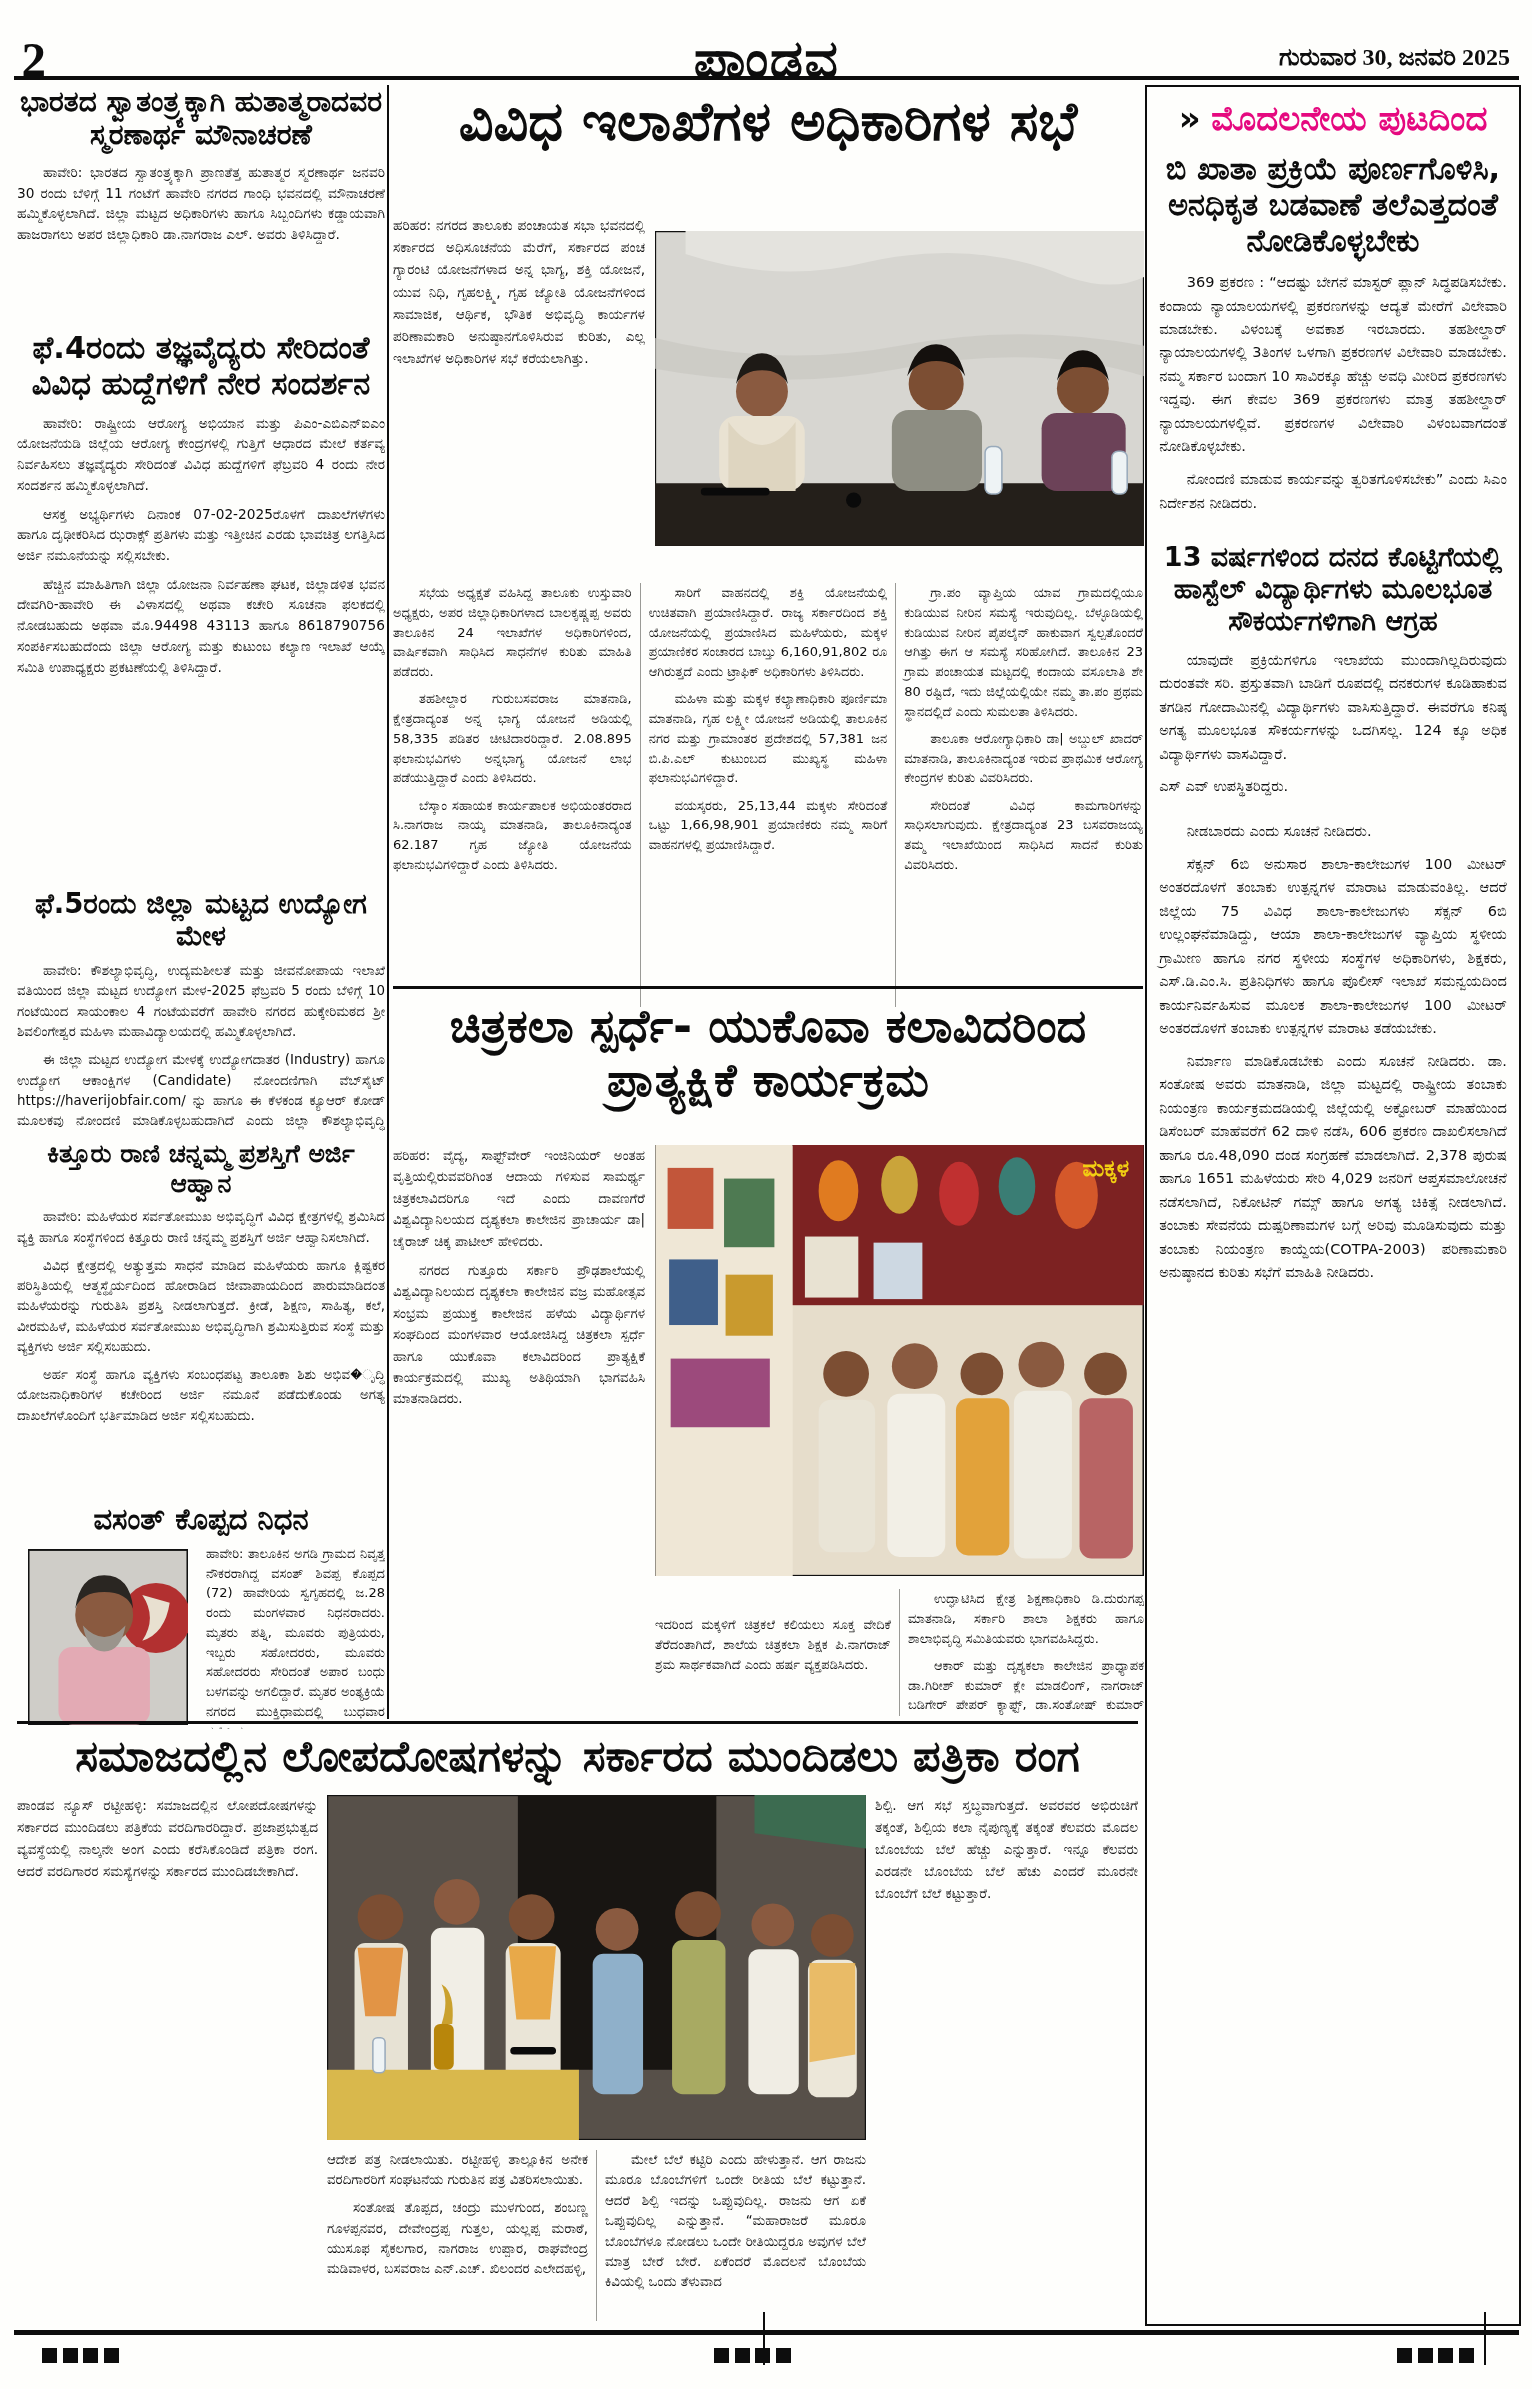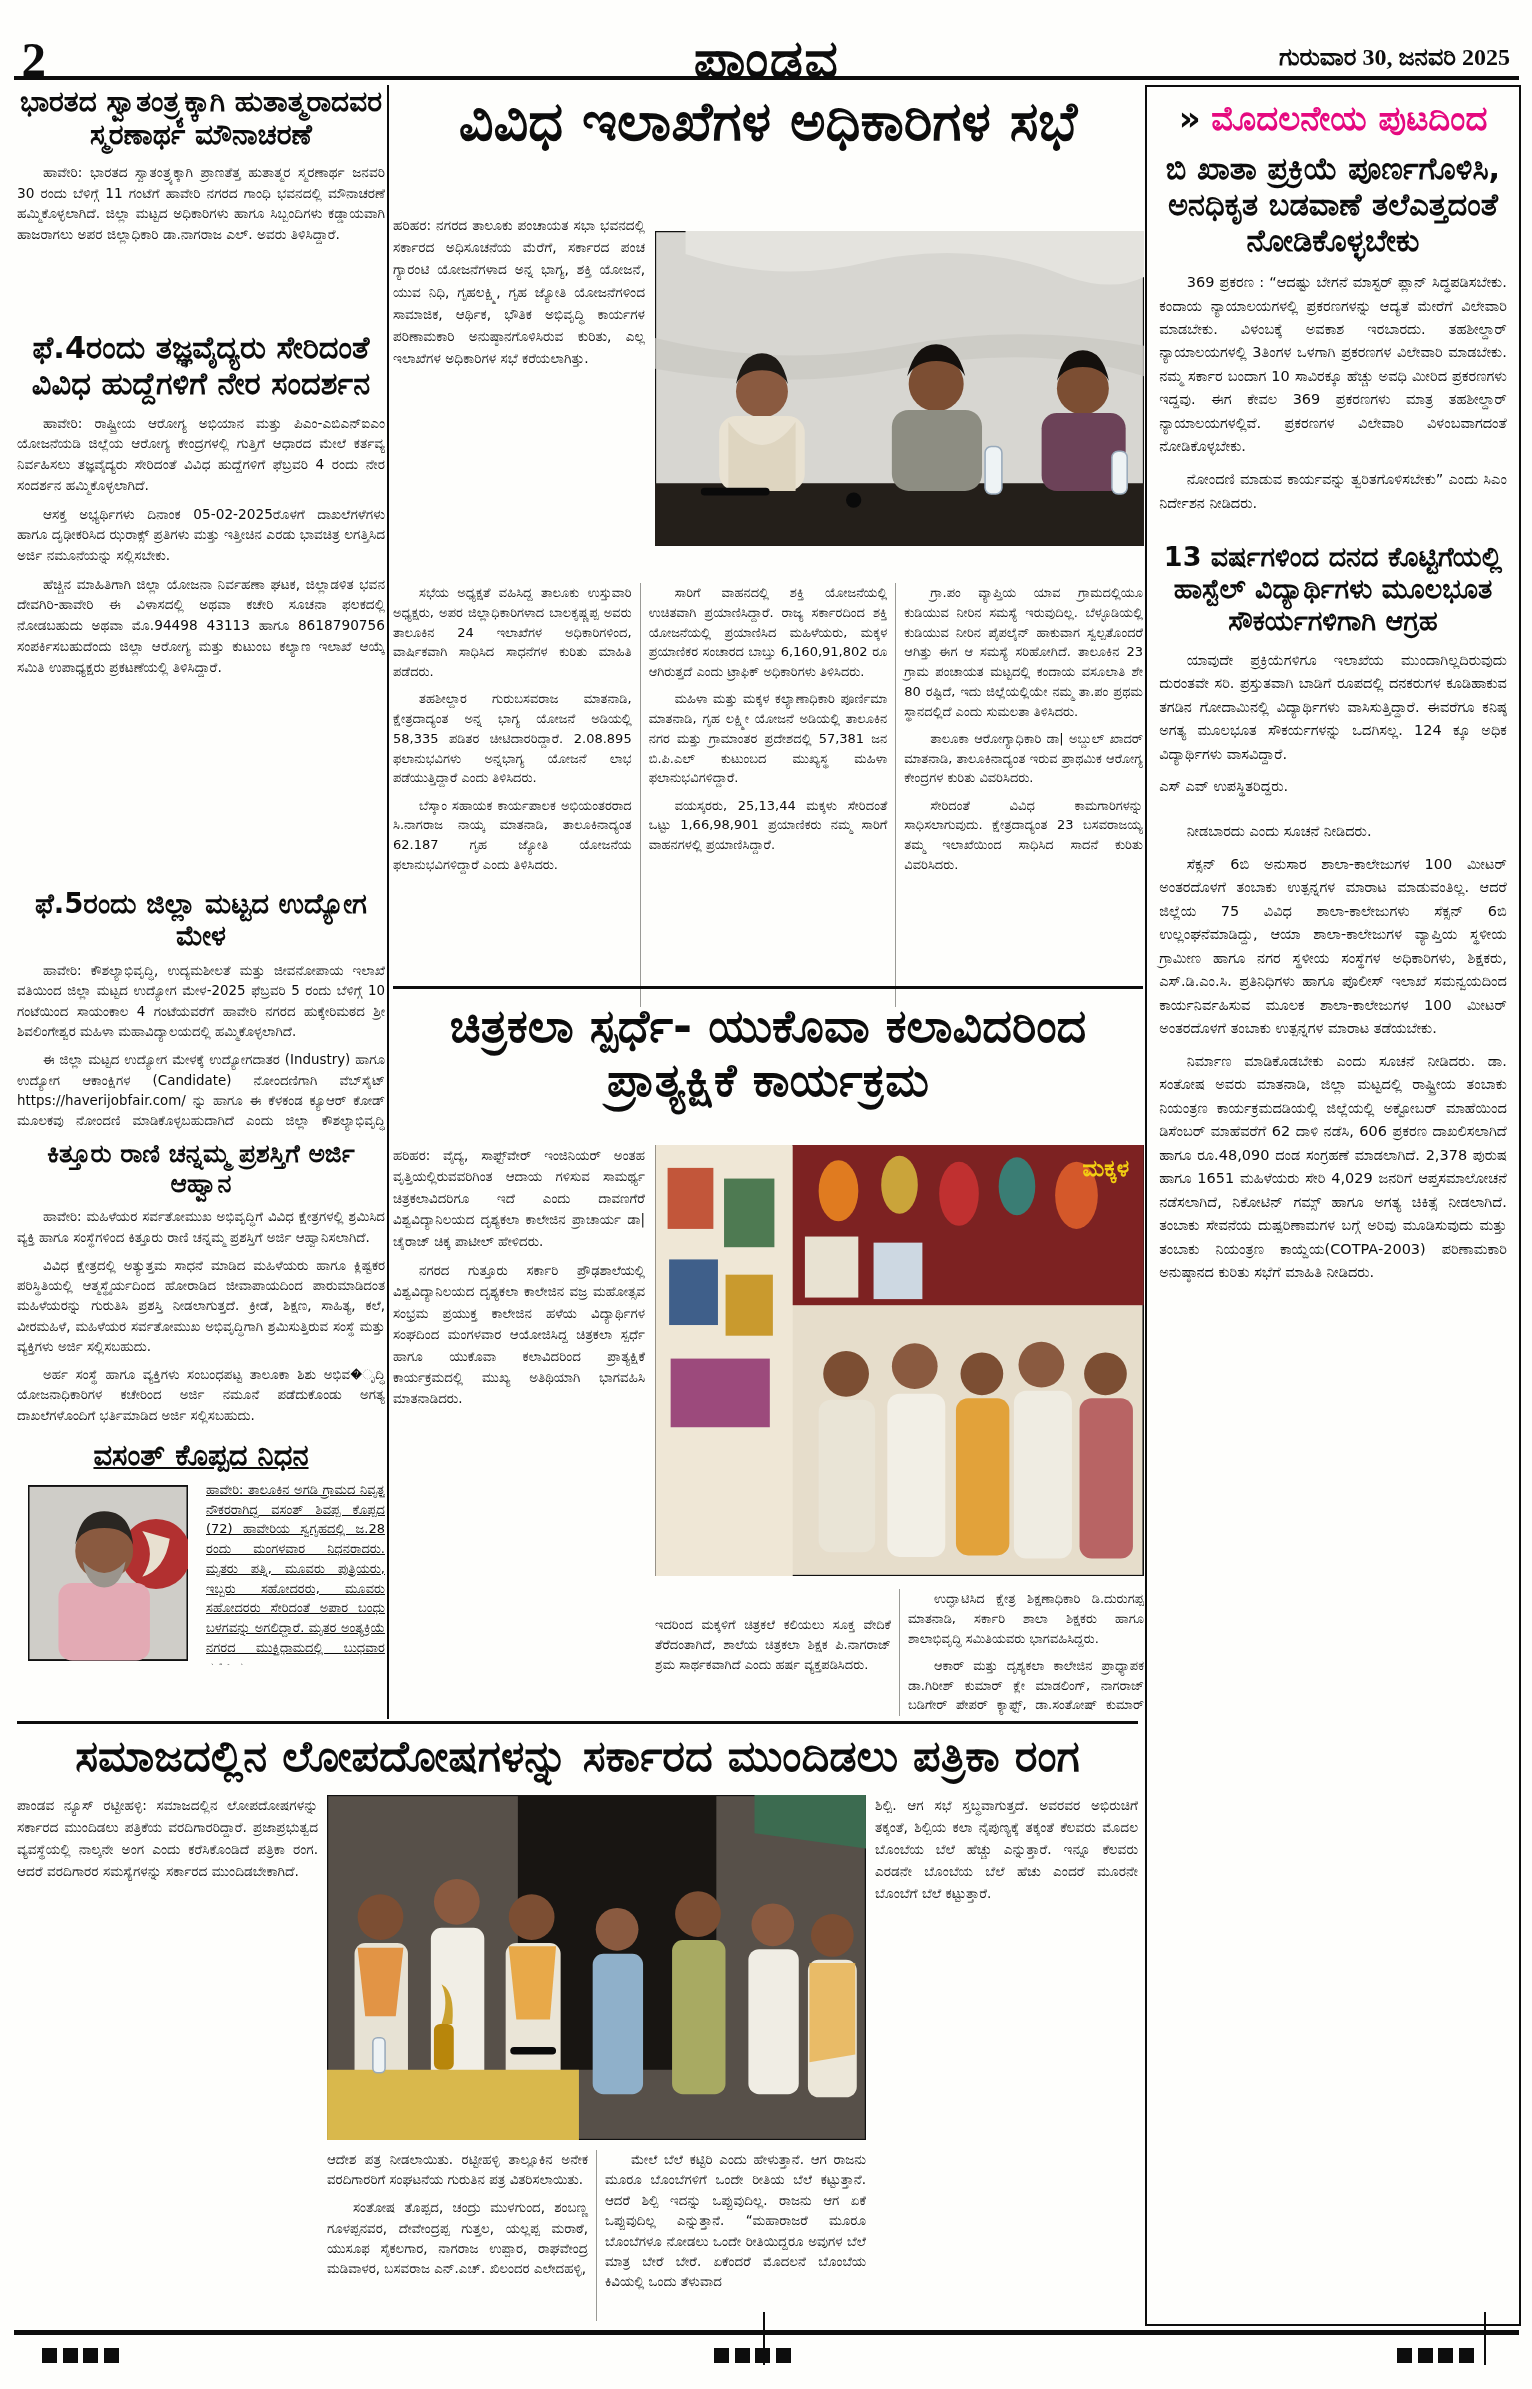--- a/index.html
+++ b/index.html
@@ -42,21 +42,21 @@
     <h2 class="hd" style="font-size:28px;margin:0 0 10.7px 0;">ಭಾರತದ ಸ್ವಾತಂತ್ರ್ಯಕ್ಕಾಗಿ ಹುತಾತ್ಮರಾದವರ ಸ್ಮರಣಾರ್ಥ ಮೌನಾಚರಣೆ</h2>
     <div class="body-t" style="font-size:13.7px;">
         <p>ಹಾವೇರಿ: ಭಾರತದ ಸ್ವಾತಂತ್ರ್ಯಕ್ಕಾಗಿ ಪ್ರಾಣತೆತ್ತ ಹುತಾತ್ಮರ ಸ್ಮರಣಾರ್ಥ ಜನವರಿ 30 ರಂದು ಬೆಳಿಗ್ಗೆ 11 ಗಂಟೆಗೆ ಹಾವೇರಿ ನಗರದ ಗಾಂಧಿ ಭವನದಲ್ಲಿ ಮೌನಾಚರಣೆ ಹಮ್ಮಿಕೊಳ್ಳಲಾಗಿದೆ. ಜಿಲ್ಲಾ ಮಟ್ಟದ ಅಧಿಕಾರಿಗಳು ಹಾಗೂ ಸಿಬ್ಬಂದಿಗಳು ಕಡ್ಡಾಯವಾಗಿ ಹಾಜರಾಗಲು ಅಪರ ಜಿಲ್ಲಾಧಿಕಾರಿ ಡಾ.ನಾಗರಾಜ ಎಲ್. ಅವರು ತಿಳಿಸಿದ್ದಾರೆ.</p>
       </div>
   </section>
 
   <section class="abs clip" style="left:17px;top:330px;width:368px;height:551px;">
     <h2 class="hd" style="font-size:30.5px;margin:0 0 10.7px 0;">ಫೆ.4ರಂದು ತಜ್ಞವೈದ್ಯರು ಸೇರಿದಂತೆ ವಿವಿಧ ಹುದ್ದೆಗಳಿಗೆ ನೇರ ಸಂದರ್ಶನ</h2>
     <div class="body-t" style="font-size:13.7px;">
       <p>ಹಾವೇರಿ: ರಾಷ್ಟ್ರೀಯ ಆರೋಗ್ಯ ಅಭಿಯಾನ ಮತ್ತು ಪಿಎಂ-ಎಬಿಎನ್‌ಐಎಂ ಯೋಜನೆಯಡಿ ಜಿಲ್ಲೆಯ ಆರೋಗ್ಯ ಕೇಂದ್ರಗಳಲ್ಲಿ ಗುತ್ತಿಗೆ ಆಧಾರದ ಮೇಲೆ ಕರ್ತವ್ಯ ನಿರ್ವಹಿಸಲು ತಜ್ಞವೈದ್ಯರು ಸೇರಿದಂತೆ ವಿವಿಧ ಹುದ್ದೆಗಳಿಗೆ ಫೆಬ್ರವರಿ 4 ರಂದು ನೇರ ಸಂದರ್ಶನ ಹಮ್ಮಿಕೊಳ್ಳಲಾಗಿದೆ.</p>
-      <p>ಆಸಕ್ತ ಅಭ್ಯರ್ಥಿಗಳು ದಿನಾಂಕ 05-02-2025ರೊಳಗೆ ದಾಖಲೆಗಳೆಗಳು ಹಾಗೂ ದೃಢೀಕರಿಸಿದ ಝರಾಕ್ಸ್ ಪ್ರತಿಗಳು ಮತ್ತು ಇತ್ತೀಚಿನ ಎರಡು ಭಾವಚಿತ್ರ ಲಗತ್ತಿಸಿದ ಅರ್ಜಿ ನಮೂನೆಯನ್ನು ಸಲ್ಲಿಸಬೇಕು.</p>
+      <p>ಆಸಕ್ತ ಅಭ್ಯರ್ಥಿಗಳು ದಿನಾಂಕ 07-02-2025ರೊಳಗೆ ದಾಖಲೆಗಳೆಗಳು ಹಾಗೂ ದೃಢೀಕರಿಸಿದ ಝರಾಕ್ಸ್ ಪ್ರತಿಗಳು ಮತ್ತು ಇತ್ತೀಚಿನ ಎರಡು ಭಾವಚಿತ್ರ ಲಗತ್ತಿಸಿದ ಅರ್ಜಿ ನಮೂನೆಯನ್ನು ಸಲ್ಲಿಸಬೇಕು.</p>
       <p>ಹೆಚ್ಚಿನ ಮಾಹಿತಿಗಾಗಿ ಜಿಲ್ಲಾ ಯೋಜನಾ ನಿರ್ವಹಣಾ ಘಟಕ, ಜಿಲ್ಲಾಡಳಿತ ಭವನ ದೇವಗಿರಿ-ಹಾವೇರಿ ಈ ವಿಳಾಸದಲ್ಲಿ ಅಥವಾ ಕಚೇರಿ ಸೂಚನಾ ಫಲಕದಲ್ಲಿ ನೋಡಬಹುದು ಅಥವಾ ಮೊ.94498 43113 ಹಾಗೂ 8618790756 ಸಂಪರ್ಕಿಸಬಹುದೆಂದು ಜಿಲ್ಲಾ ಆರೋಗ್ಯ ಮತ್ತು ಕುಟುಂಬ ಕಲ್ಯಾಣ ಇಲಾಖೆ ಆಯ್ಕೆ ಸಮಿತಿ ಉಪಾಧ್ಯಕ್ಷರು ಪ್ರಕಟಣೆಯಲ್ಲಿ ತಿಳಿಸಿದ್ದಾರೆ.</p>
     </div>
   </section>
 
   <section class="abs clip" style="left:17px;top:887px;width:368px;height:246px;">
     <h2 class="hd" style="font-size:27.5px;margin:0 0 9.2px 0;">ಫೆ.5ರಂದು ಜಿಲ್ಲಾ ಮಟ್ಟದ ಉದ್ಯೋಗ ಮೇಳ</h2>
     <div class="body-t" style="font-size:13.4px;">
       <p>ಹಾವೇರಿ: ಕೌಶಲ್ಯಾಭಿವೃದ್ಧಿ, ಉದ್ಯಮಶೀಲತೆ ಮತ್ತು ಜೀವನೋಪಾಯ ಇಲಾಖೆ ವತಿಯಿಂದ ಜಿಲ್ಲಾ ಮಟ್ಟದ ಉದ್ಯೋಗ ಮೇಳ-2025 ಫೆಬ್ರವರಿ 5 ರಂದು ಬೆಳಿಗ್ಗೆ 10 ಗಂಟೆಯಿಂದ ಸಾಯಂಕಾಲ 4 ಗಂಟೆಯವರೆಗೆ ಹಾವೇರಿ ನಗರದ ಹುಕ್ಕೇರಿಮಠದ ಶ್ರೀ ಶಿವಲಿಂಗೇಶ್ವರ ಮಹಿಳಾ ಮಹಾವಿದ್ಯಾಲಯದಲ್ಲಿ ಹಮ್ಮಿಕೊಳ್ಳಲಾಗಿದೆ.</p>
       <p>ಈ ಜಿಲ್ಲಾ ಮಟ್ಟದ ಉದ್ಯೋಗ ಮೇಳಕ್ಕೆ ಉದ್ಯೋಗದಾತರ (Industry) ಹಾಗೂ ಉದ್ಯೋಗ ಆಕಾಂಕ್ಷಿಗಳ (Candidate) ನೋಂದಣಿಗಾಗಿ ವೆಬ್‌ಸೈಟ್ https://haverijobfair.com/ ನ್ನು ಹಾಗೂ ಈ ಕೆಳಕಂಡ ಕ್ಯೂಆರ್ ಕೋಡ್ ಮೂಲಕವು ನೋಂದಣಿ ಮಾಡಿಕೊಳ್ಳಬಹುದಾಗಿದೆ ಎಂದು ಜಿಲ್ಲಾ ಕೌಶಲ್ಯಾಭಿವೃದ್ಧಿ ಅಧಿಕಾರಿಗಳು ತಿಳಿಸಿದ್ದಾರೆ.ಹೆಚ್ಚಿನ ಮಾಹಿತಿಗಾಗಿ ದೂರವಾಣಿ ಸಂಖೆ: 08375-249191 ಮೊಬೈಲ್ 8050166715 ನ್ನು ಸಂಪರ್ಕಿಸಲು ಕೋರಲಾಗಿದೆ.</p>
     </div>
@@ -64,21 +64,21 @@
 
   <section class="abs clip" style="left:17px;top:1139px;width:368px;height:344px;">
     <h2 class="hd" style="font-size:25px;margin:0 0 9.2px 0;">ಕಿತ್ತೂರು ರಾಣಿ ಚನ್ನಮ್ಮ ಪ್ರಶಸ್ತಿಗೆ ಅರ್ಜಿ ಆಹ್ವಾನ</h2>
     <div class="body-t" style="font-size:13.4px;">
       <p>ಹಾವೇರಿ: ಮಹಿಳೆಯರ ಸರ್ವತೋಮುಖ ಅಭಿವೃದ್ಧಿಗೆ ವಿವಿಧ ಕ್ಷೇತ್ರಗಳಲ್ಲಿ ಶ್ರಮಿಸಿದ ವ್ಯಕ್ತಿ ಹಾಗೂ ಸಂಸ್ಥೆಗಳಿಂದ ಕಿತ್ತೂರು ರಾಣಿ ಚನ್ನಮ್ಮ ಪ್ರಶಸ್ತಿಗೆ ಅರ್ಜಿ ಆಹ್ವಾನಿಸಲಾಗಿದೆ.</p>
       <p>ವಿವಿಧ ಕ್ಷೇತ್ರದಲ್ಲಿ ಅತ್ಯುತ್ತಮ ಸಾಧನೆ ಮಾಡಿದ ಮಹಿಳೆಯರು ಹಾಗೂ ಕ್ಲಿಷ್ಟಕರ ಪರಿಸ್ಥಿತಿಯಲ್ಲಿ ಆತ್ಮಸ್ಥೈರ್ಯದಿಂದ ಹೋರಾಡಿದ ಜೀವಾಪಾಯದಿಂದ ಪಾರುಮಾಡಿದಂತ ಮಹಿಳೆಯರನ್ನು ಗುರುತಿಸಿ ಪ್ರಶಸ್ತಿ ನೀಡಲಾಗುತ್ತದೆ. ಕ್ರೀಡೆ, ಶಿಕ್ಷಣ, ಸಾಹಿತ್ಯ, ಕಲೆ, ವೀರಮಹಿಳೆ, ಮಹಿಳೆಯರ ಸರ್ವತೋಮುಖ ಅಭಿವೃದ್ಧಿಗಾಗಿ ಶ್ರಮಿಸುತ್ತಿರುವ ಸಂಸ್ಥೆ ಮತ್ತು ವ್ಯಕ್ತಿಗಳು ಅರ್ಜಿ ಸಲ್ಲಿಸಬಹುದು.</p>
       <p>ಅರ್ಹ ಸಂಸ್ಥೆ ಹಾಗೂ ವ್ಯಕ್ತಿಗಳು ಸಂಬಂಧಪಟ್ಟ ತಾಲೂಕಾ ಶಿಶು ಅಭಿವ�ೃದ್ಧಿ ಯೋಜನಾಧಿಕಾರಿಗಳ ಕಚೇರಿಂದ ಅರ್ಜಿ ನಮೂನೆ ಪಡೆದುಕೊಂಡು ಅಗತ್ಯ ದಾಖಲೆಗಳೊಂದಿಗೆ ಭರ್ತಿಮಾಡಿದ ಅರ್ಜಿ ಸಲ್ಲಿಸಬಹುದು.</p>
     </div>
   </section>
 
-  <section class="abs clip" style="left:17px;top:1438px;width:368px;height:227px;text-decoration:underline;">
+  <section class="abs clip" style="left:17px;top:1502px;width:368px;height:227px;">
     <h2 class="hd" style="font-size:29px;margin:0 0 7.6px 0;">ವಸಂತ್ ಕೊಪ್ಪದ ನಿಧನ</h2>
     <figure class="abs" style="left:10.7px;top:47px;">
       <svg width="160" height="176" viewBox="0 0 210 230">
         <rect x="0" y="0" width="210" height="230" fill="#cfcdc8" stroke="#111" stroke-width="4"></rect>
         <circle cx="168" cy="90" r="46" fill="#b23030"></circle>
         <path d="M150 60 q20 30 0 60 q30 -10 36 -50 z" fill="#e8e0d0"></path>
         <rect x="40" y="128" width="120" height="102" rx="18" fill="#e3aab4"></rect>
         <circle cx="100" cy="86" r="38" fill="#8a5a40"></circle>
         <path d="M62 78 q6 -44 38 -44 q34 0 38 44 q-8 -22 -38 -22 q-30 0 -38 22z" fill="#2a2622"></path>
         <path d="M72 100 q28 30 56 0 q-6 34 -28 34 q-22 0 -28 -34z" fill="#9a948c"></path>

